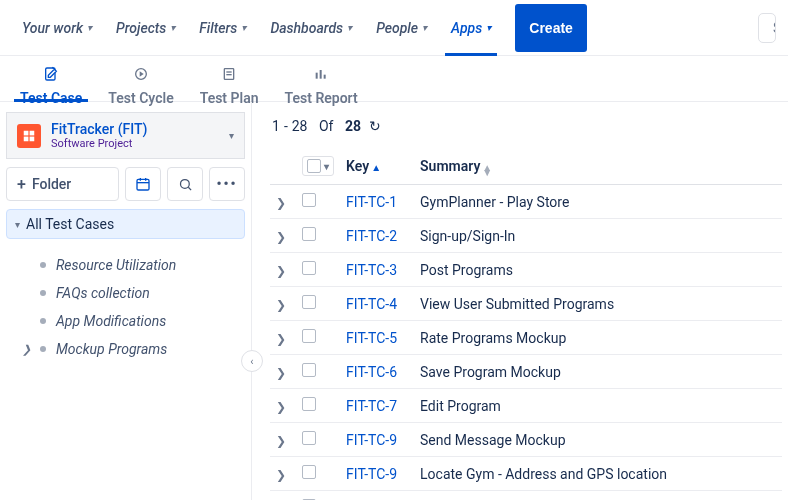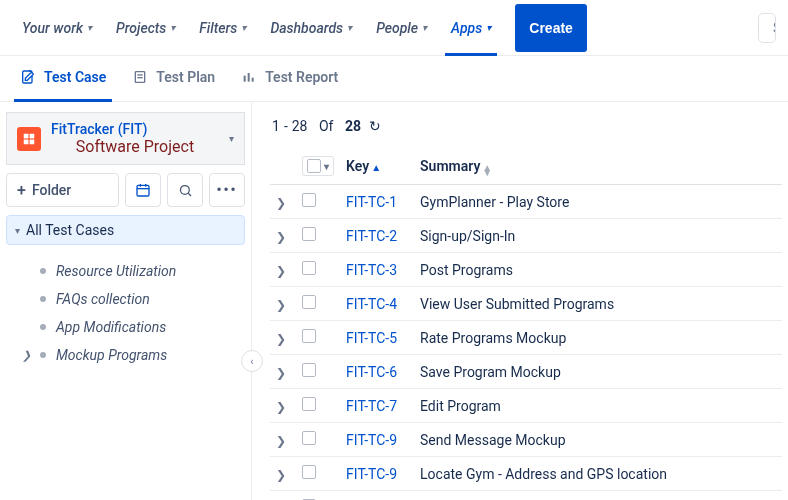--- a/index.html
+++ b/index.html
@@ -86,20 +86,21 @@
   .tab {
     display: flex;
     align-items: center;
     gap: 8px;
     padding: 10px 6px;
     color: #6B778C;
     font-weight: 600;
     cursor: pointer;
     border-bottom: 3px solid transparent;
     height: 46px;
+    flex-direction: column;
   }
   .tab.active {
     color: #0052CC;
     border-bottom-color: #0052CC;
   }
   .tab-icon { width: 16px; height: 16px; display: inline-flex; }
 
   
   .body {
     display: flex;
@@ -125,21 +126,21 @@
     cursor: pointer;
   }
   .project-avatar {
     width: 24px; height: 24px; border-radius: 3px;
     background: #FF5630;
     display: flex; align-items: center; justify-content: center;
     color: #fff;
   }
   .project-info { flex: 1; }
   .project-name { color: #0052CC; font-weight: 500; font-size: 14px; }
-  .project-type { color: #7f1d1d; font-size: 16px; text-align: center; }
+  .project-type { color: #4c1d95; font-size: 11px; }
 
   .sidebar-toolbar {
     display: flex;
     gap: 6px;
   }
   .sbtn {
     border: 1px solid #DFE1E6;
     background: #fff;
     border-radius: 4px;
     height: 34px;
@@ -292,20 +293,29 @@
 
 <div class="tabs">
   <div class="tab active">
     <span class="tab-icon">
         <svg width="16" height="16" viewBox="0 0 24 24" fill="none" stroke="#0052CC" stroke-width="2">
           <rect x="4" y="3" width="14" height="18" rx="2"></rect>
           <path d="M14 2l6 6-9 9H8v-3l9-9z" fill="#fff"></path>
         </svg>
       </span>
     <span>Test Case</span>
+  </div>
+  <div class="tab">
+    <span class="tab-icon">
+        <svg width="16" height="16" viewBox="0 0 24 24" fill="none" stroke="#6B778C" stroke-width="2">
+          <circle cx="12" cy="12" r="8"></circle>
+          <polygon points="10,8 16,12 10,16" fill="#6B778C" stroke="none"></polygon>
+        </svg>
+      </span>
+    <span>Test Cycle</span>
   </div>
   <div class="tab">
     <span class="tab-icon">
         <svg width="16" height="16" viewBox="0 0 24 24" fill="none" stroke="#6B778C" stroke-width="2">
           <rect x="5" y="4" width="14" height="16" rx="1"></rect>
           <line x1="8" y1="9" x2="16" y2="9"></line>
           <line x1="8" y1="13" x2="16" y2="13"></line>
         </svg>
       </span>
     <span>Test Plan</span>

